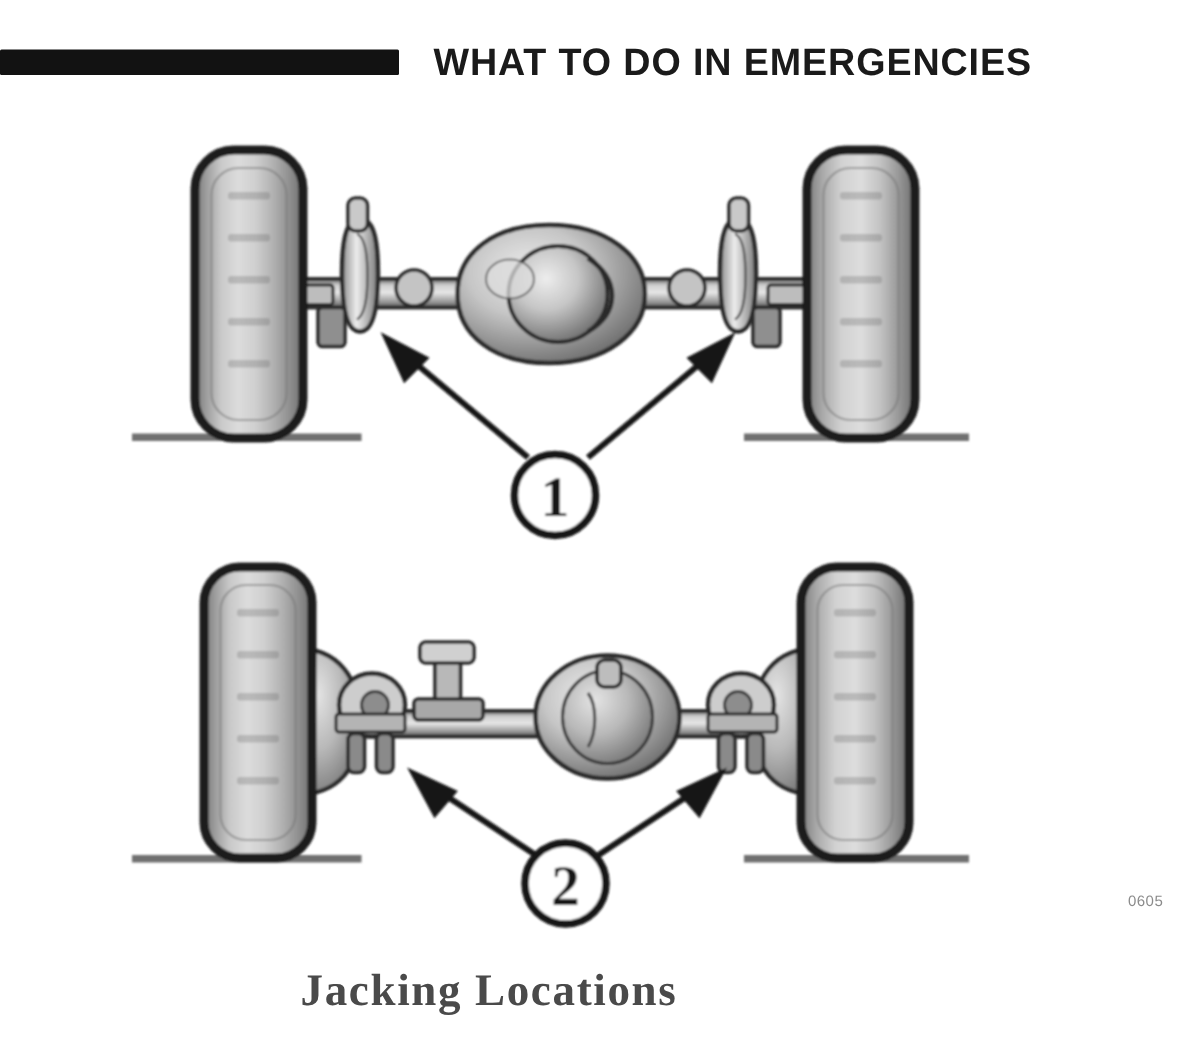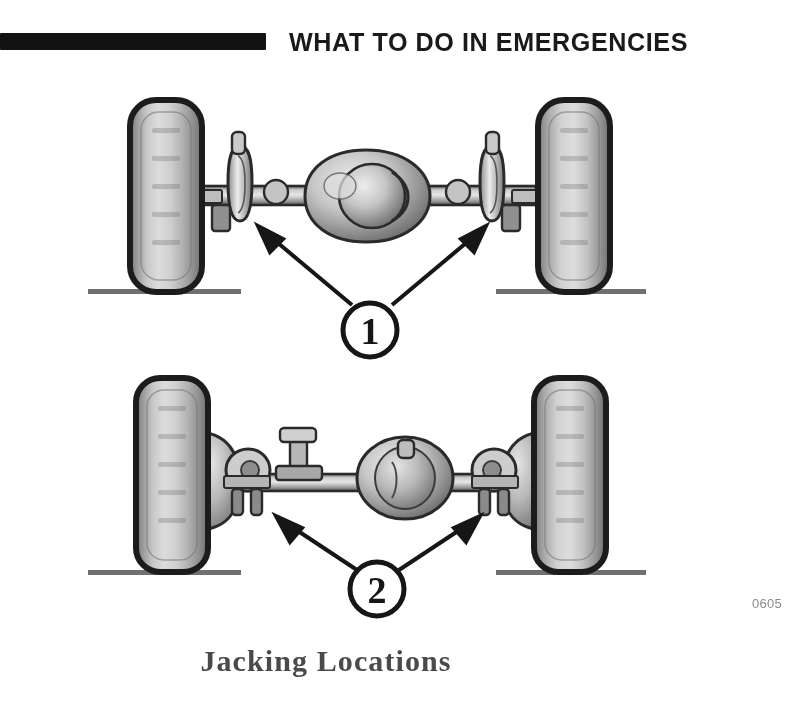--- a/index.html
+++ b/index.html
@@ -79,21 +79,21 @@
     color: #4a4a4a;
     filter: blur(0.4px);
   }
 
   
   #fig-code {
     position: absolute;
     left: 752px;
     top: 596px;
     font-family: "Liberation Sans", sans-serif;
-    font-size: 13px;
+    font-size: 10px;
     letter-spacing: 0.3px;
     color: #8b8b8b;
     filter: blur(0.45px);
   }
 </style>
 </head>
 <body>
 
 <div id="header">
   <div id="header-bar"></div>

